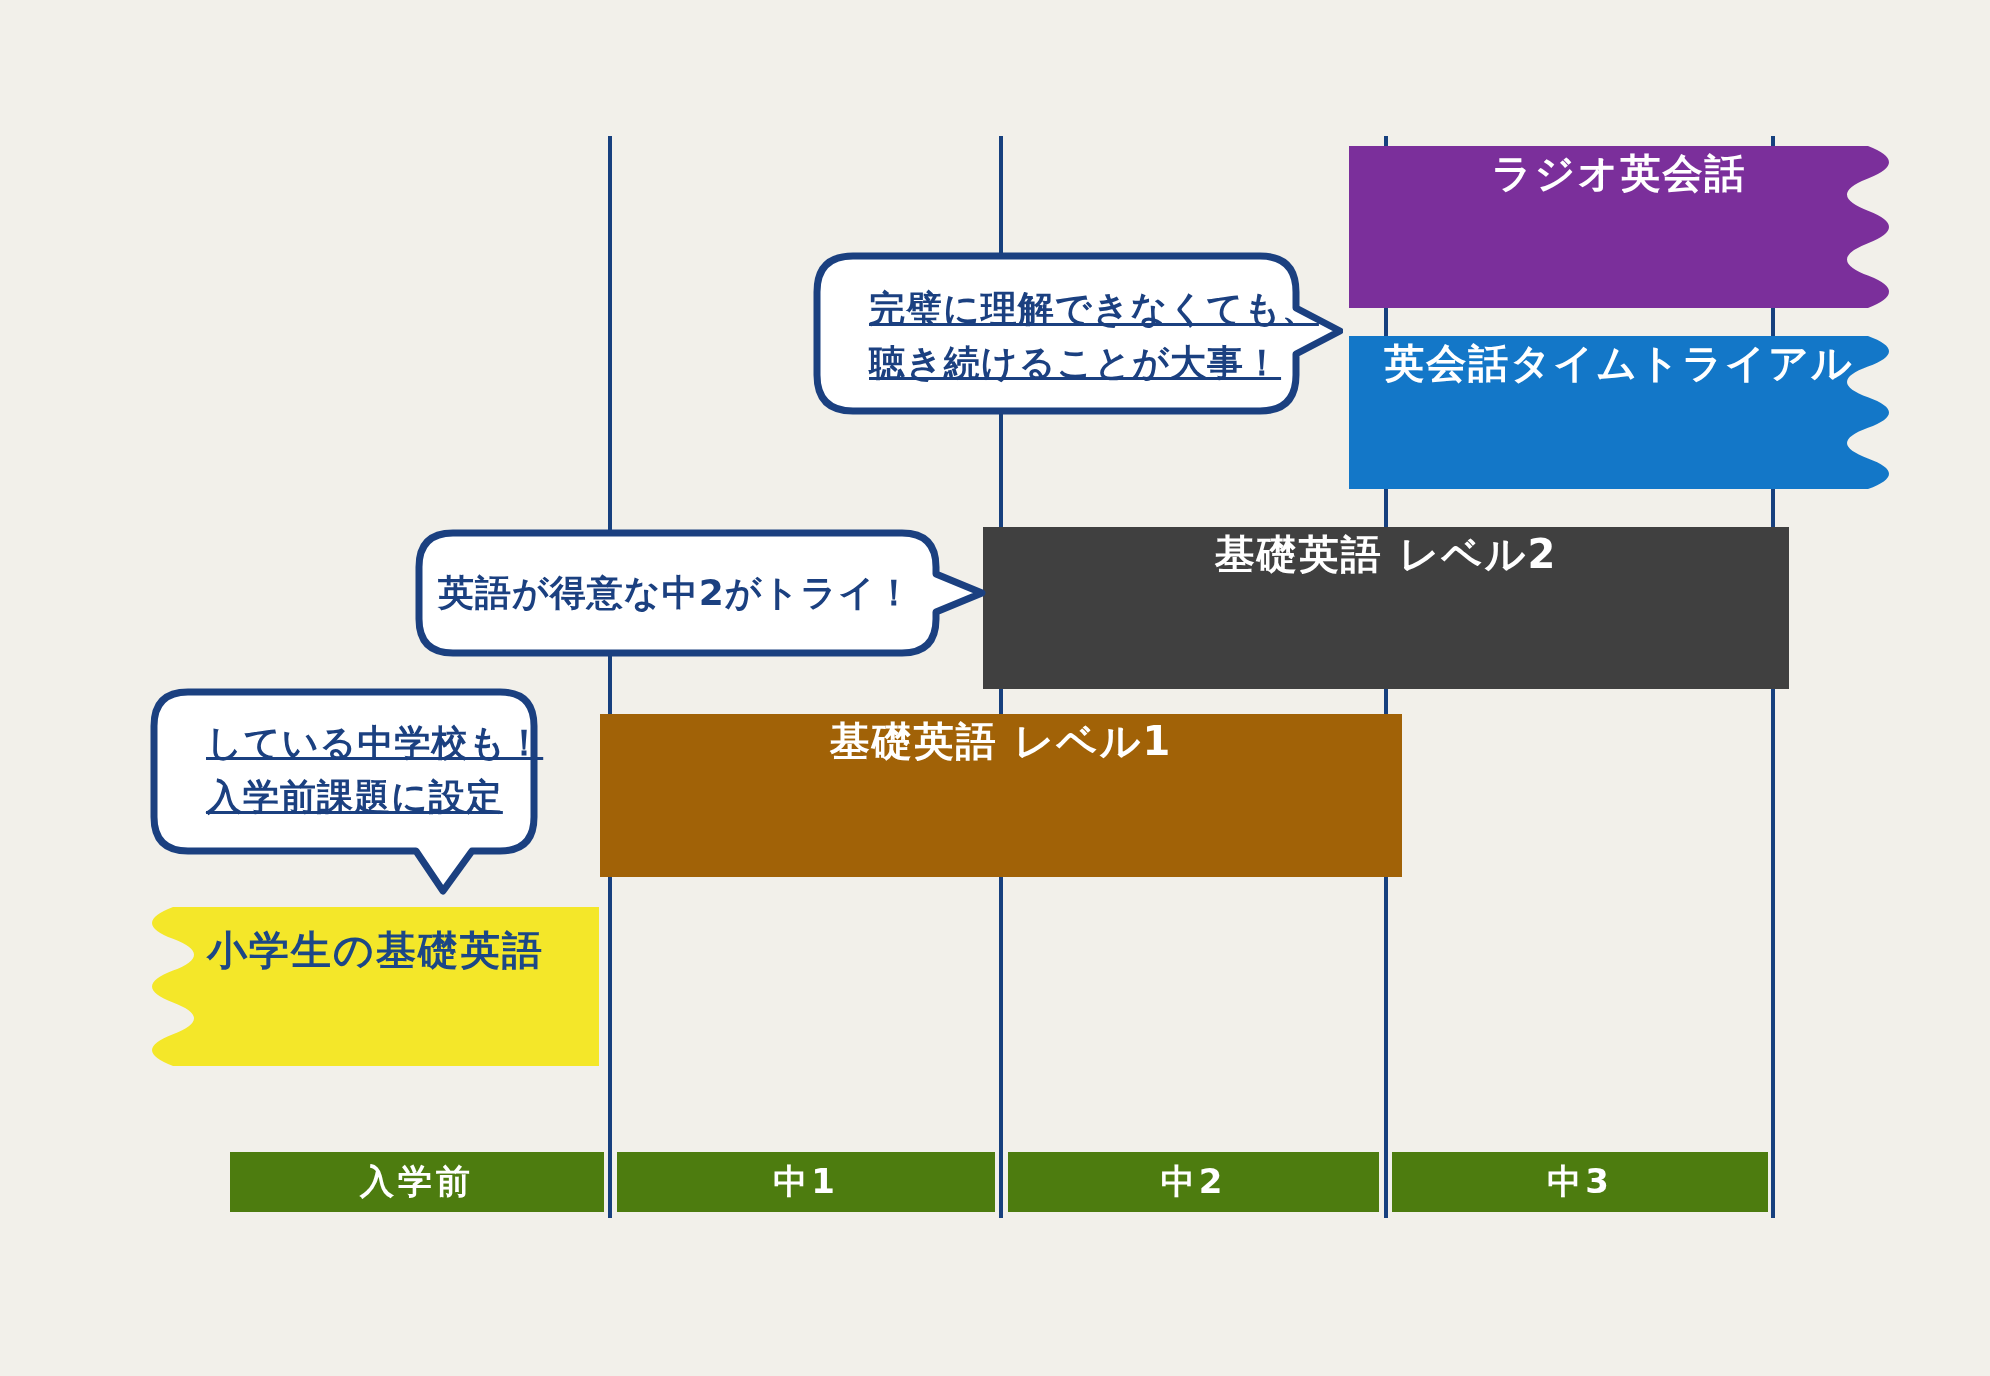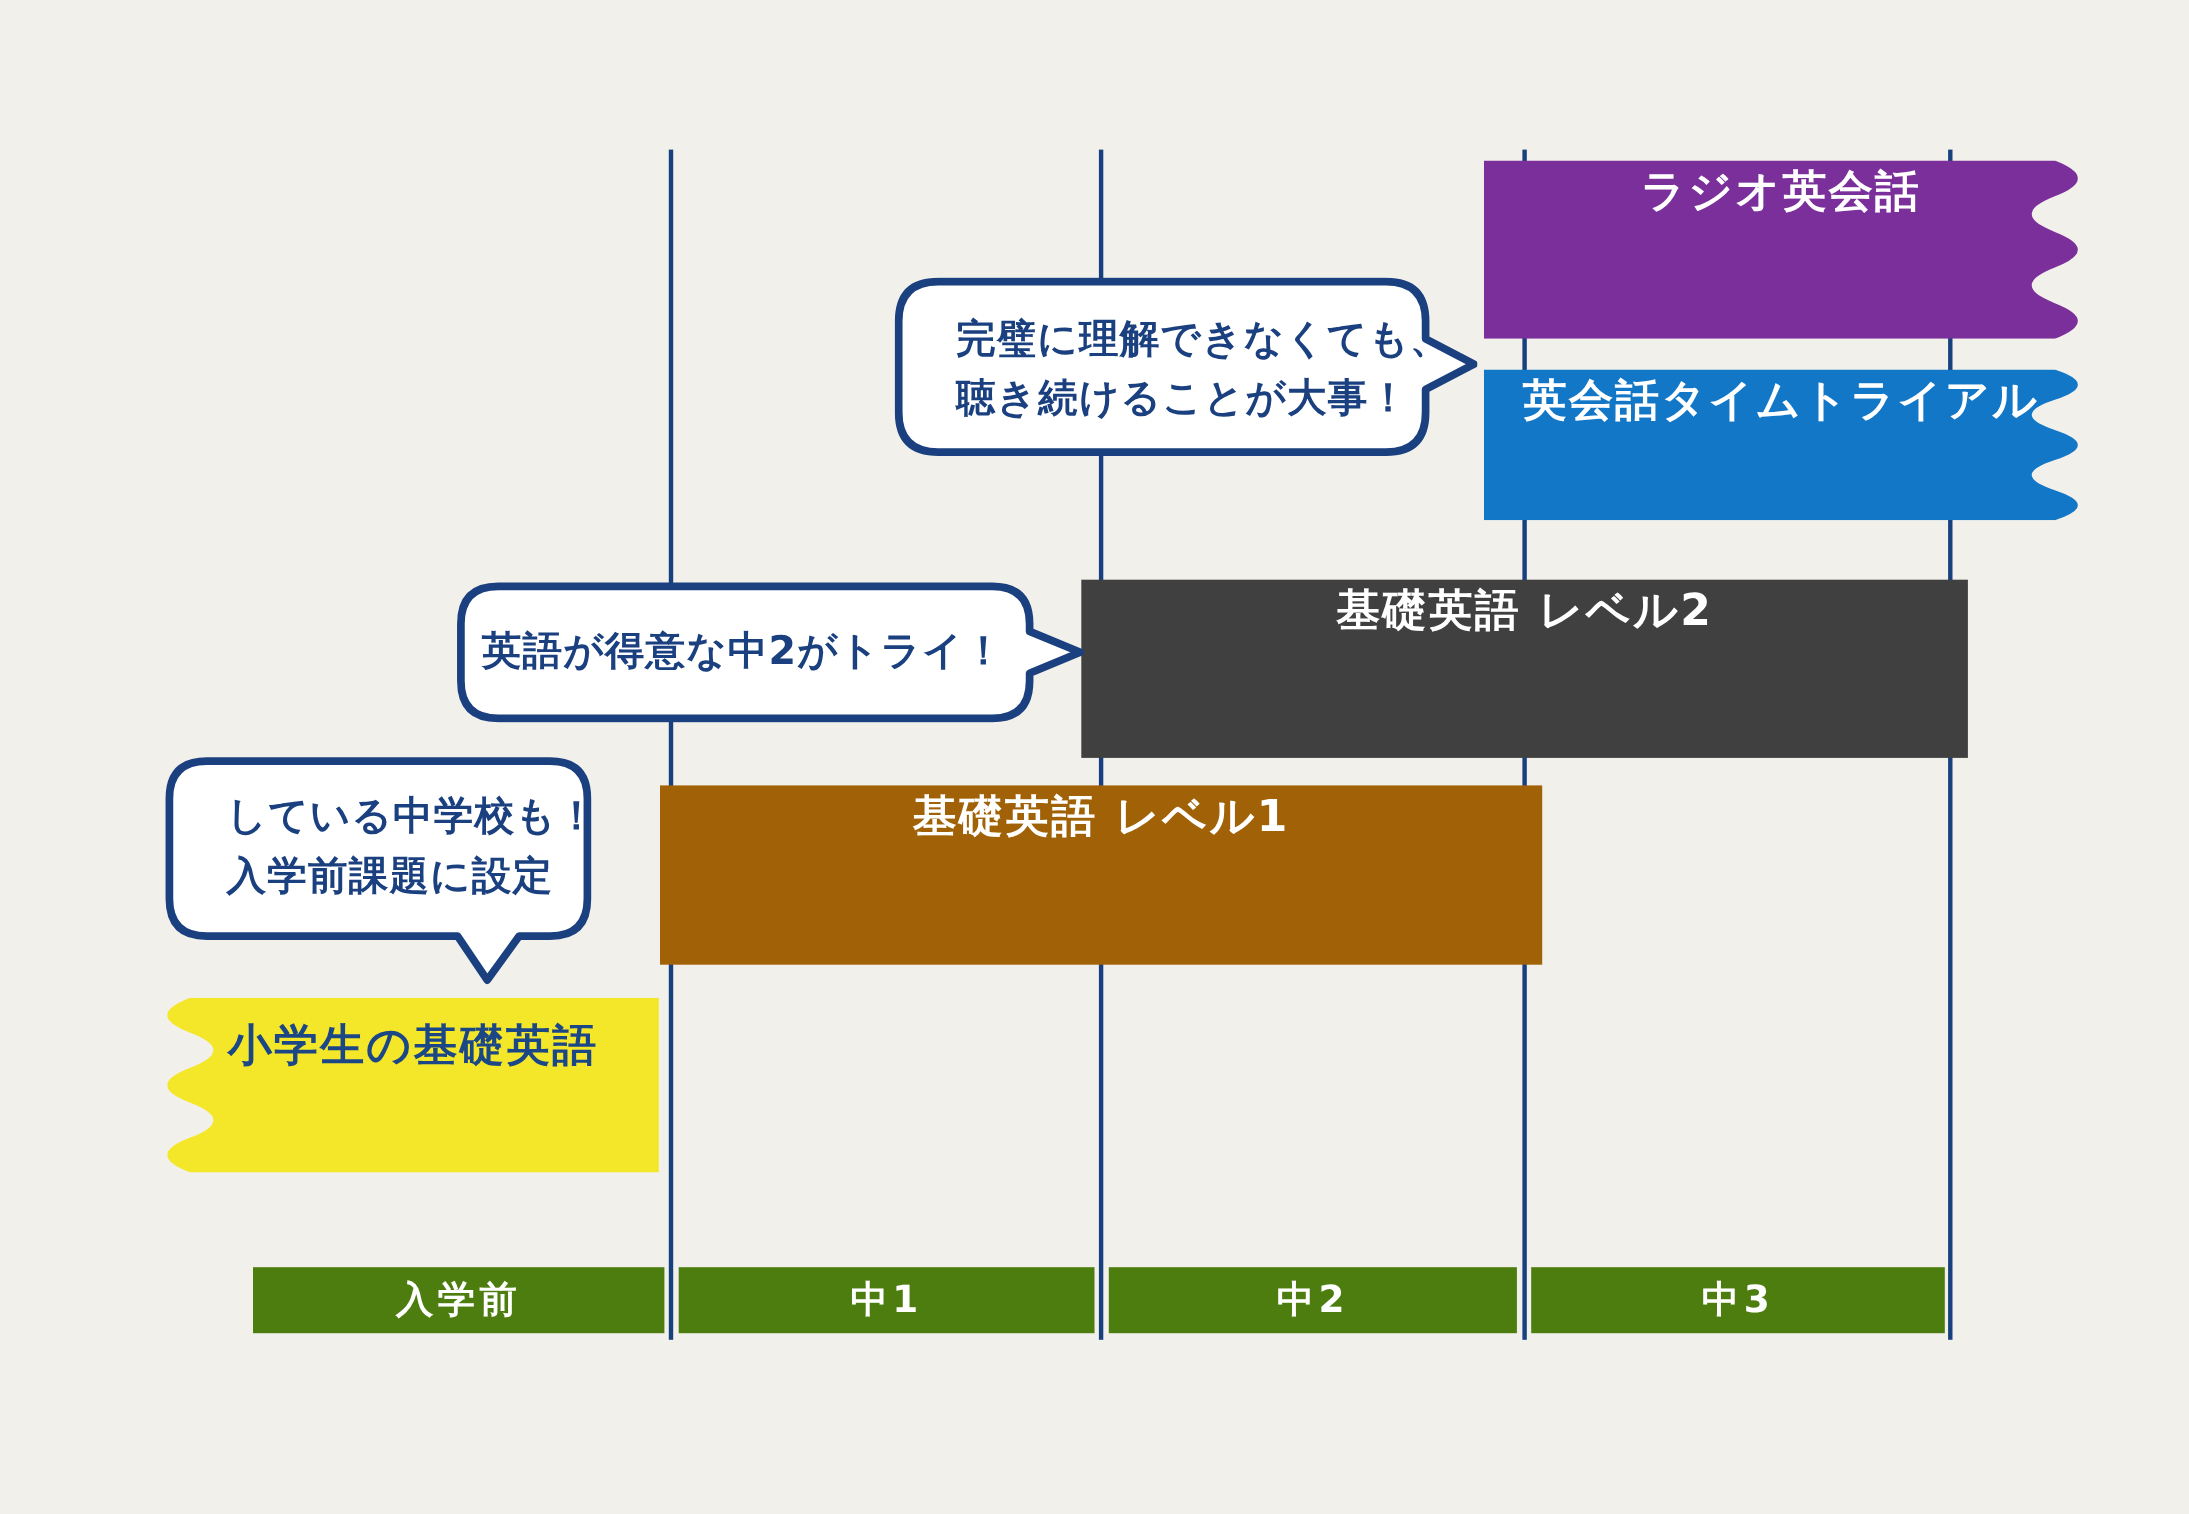--- a/index.html
+++ b/index.html
@@ -66,41 +66,41 @@
   }
   .bubble .bubble-text{
     position:absolute;inset:0;
     display:flex;flex-direction:column;justify-content:center;
     color:#1b4080;
     font-weight:700;font-size:36px;line-height:1.5;
     letter-spacing:1px;
     z-index:1;
     white-space:nowrap;
   }
-  .bubble .bubble-text.pad-left{padding-left:56px;align-items:flex-start;}
+  .bubble .bubble-text.pad-left{padding-left:56px;align-items:flex-start;text-decoration:underline;}
   .bubble .bubble-text.centered{align-items:center;padding-right:54px;}
 </style>
 </head>
 <body>
 
 <div class="canvas">
 
   <div class="vline" style="left:608px"></div>
   <div class="vline" style="left:999px"></div>
   <div class="vline" style="left:1384px"></div>
   <div class="vline" style="left:1771px"></div>
 
   <div class="bar" style="left:1349px;top:146px;width:540px;height:162px">
     <svg class="shape" viewBox="0 0 540 162" preserveAspectRatio="none">
       <path d="M0,0 H519 q42,16.2 0,32.4 q-42,16.2 0,32.4 q42,16.2 0,32.4 q-42,16.2 0,32.4 q42,16.2 0,32.4 H0 Z" fill="#7b2f9b"></path>
     </svg>
     <div class="bar-label">ラジオ英会話</div>
   </div>
 
-  <div class="bar" style="left:1349px;top:336px;width:540px;height:137px">
+  <div class="bar" style="left:1349px;top:336px;width:540px;height:153px">
     <svg class="shape" viewBox="0 0 540 163" preserveAspectRatio="none">
       <path d="M0,0 H519 q42,16.3 0,32.6 q-42,16.3 0,32.6 q42,16.3 0,32.6 q-42,16.3 0,32.6 q42,16.3 0,32.6 H0 Z" fill="#1377c8"></path>
     </svg>
     <div class="bar-label">英会話タイムトライアル</div>
   </div>
 
   <div class="bar flat-green" style="left:983px;top:527px;width:806px;height:162px">
     <div class="bar-label">基礎英語 レベル2</div>
   </div>
 

